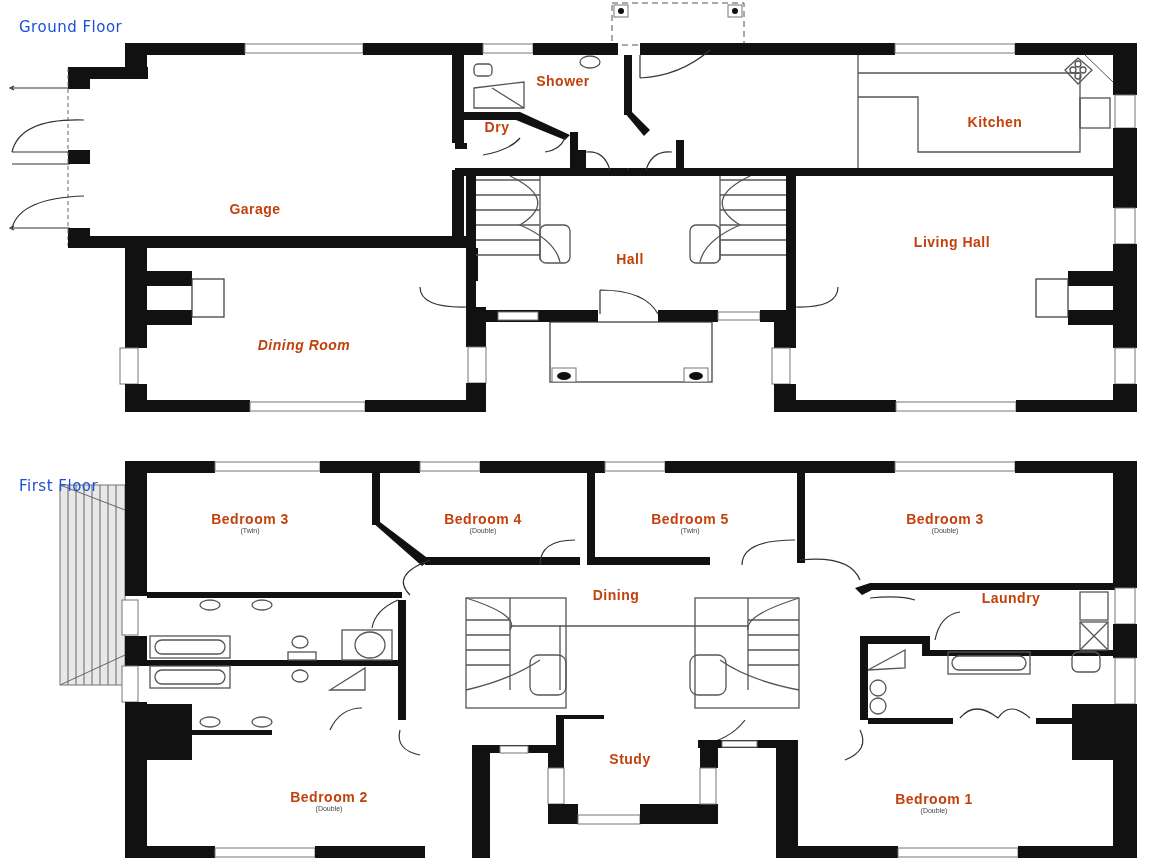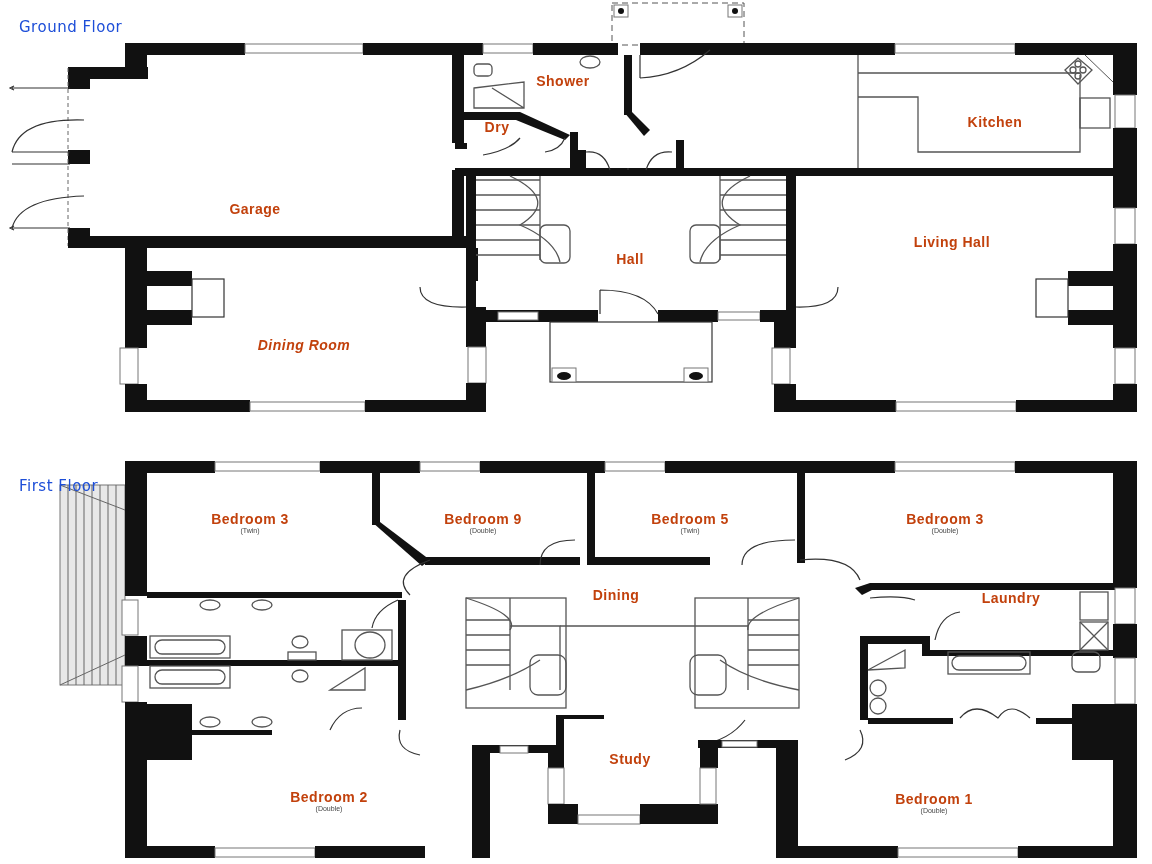--- a/index.html
+++ b/index.html
@@ -300,21 +300,21 @@
   </div>
 <div class="room" style="left:304px;top:345px;font-style:italic;">
     <span class="name">Dining Room</span>
   </div>
 
 <div class="room" style="left:250px;top:523px;">
     <span class="name">Bedroom 3</span>
     <span class="sub">(Twin)</span>
   </div>
 <div class="room" style="left:483px;top:523px;">
-    <span class="name">Bedroom 9</span>
+    <span class="name">Bedroom 4</span>
     <span class="sub">(Double)</span>
   </div>
 <div class="room" style="left:690px;top:523px;">
     <span class="name">Bedroom 5</span>
     <span class="sub">(Twin)</span>
   </div>
 <div class="room" style="left:945px;top:523px;">
     <span class="name">Bedroom 3</span>
     <span class="sub">(Double)</span>
   </div>

